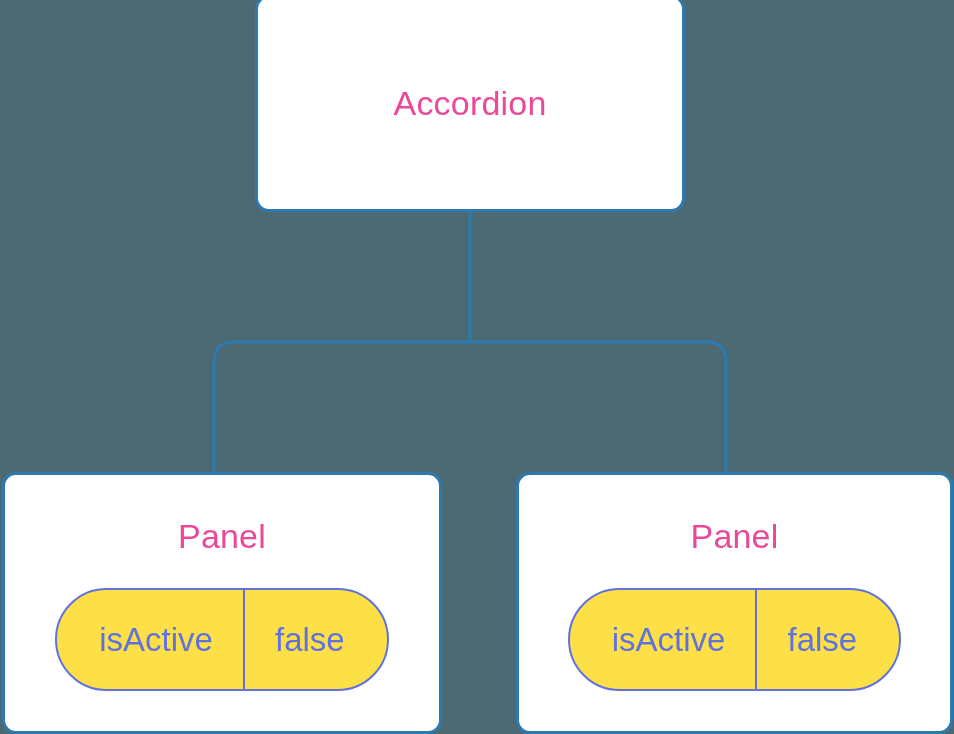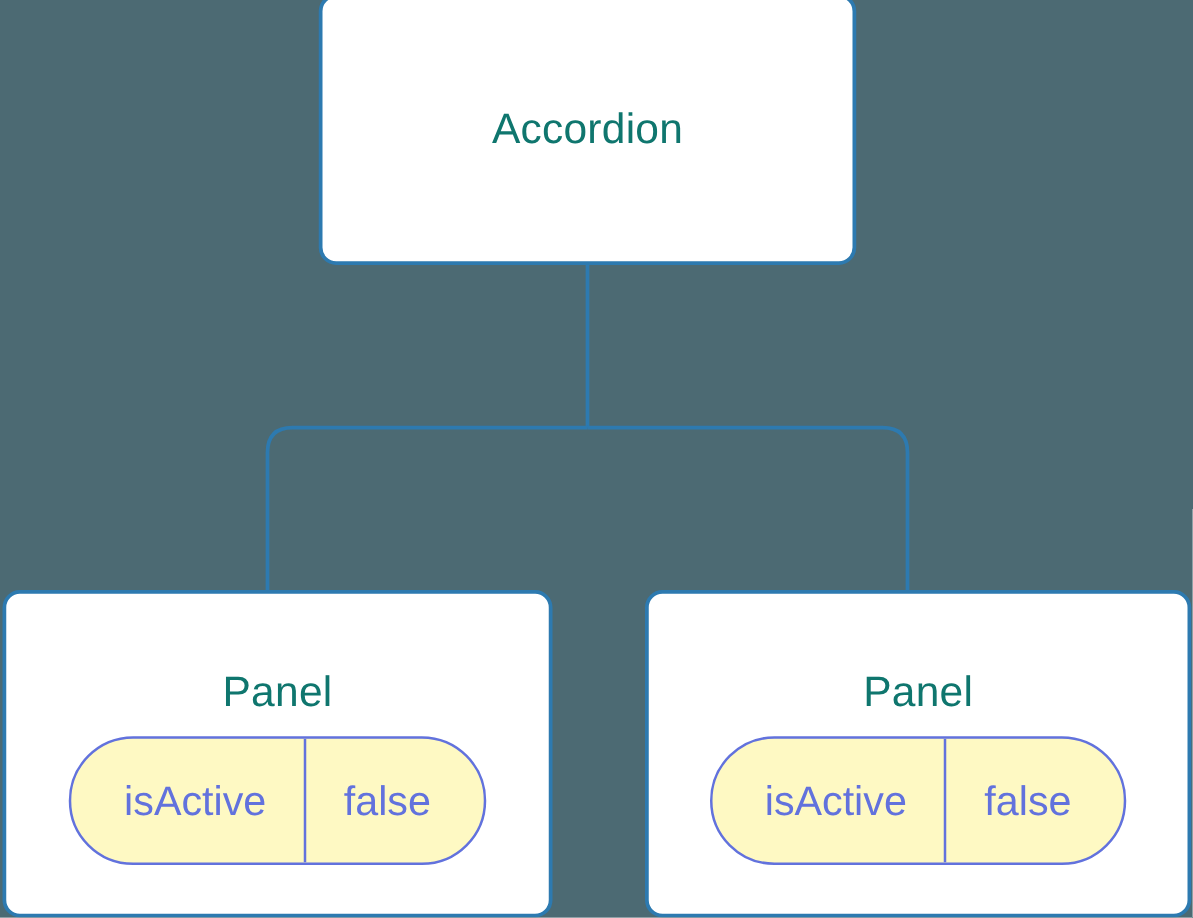--- a/index.html
+++ b/index.html
@@ -39,61 +39,61 @@
     box-sizing: border-box;
     background: #ffffff;
     border: 3px solid #2d7ab0;
     border-radius: 14px;
     display: flex;
     flex-direction: column;
     align-items: center;
   }
 
   .node-title {
-    color: #0f766e;
+    color: #ec4899;
     font-size: 34px;
     font-weight: 400;
     letter-spacing: 0.2px;
     white-space: nowrap;
     text-align: center;
   }
 
   
   #node-accordion {
     left: 255px;
     top: -5px;
     width: 430px;
     height: 217px;
     justify-content: center;
   }
 
   
   .node-panel {
     top: 472px;
     height: 262px;
-    padding-top: 60px;
+    padding-top: 42px;
   }
   #node-panel-0 {
     left: 2px;
     width: 440px;
   }
   #node-panel-1 {
     left: 516px;
     width: 437px;
   }
 
   
   .prop-pill {
-    margin-top: 15px;
+    margin-top: 32px;
     height: 103px;
     display: flex;
     align-items: stretch;
     border: 2px solid #6272dd;
     border-radius: 52px;
-    background: #fef9c3;
+    background: #fde047;
     box-sizing: border-box;
     overflow: hidden;
   }
   .prop-key,
   .prop-val {
     display: flex;
     align-items: center;
     justify-content: center;
     color: #6272dd;
     font-size: 33px;

